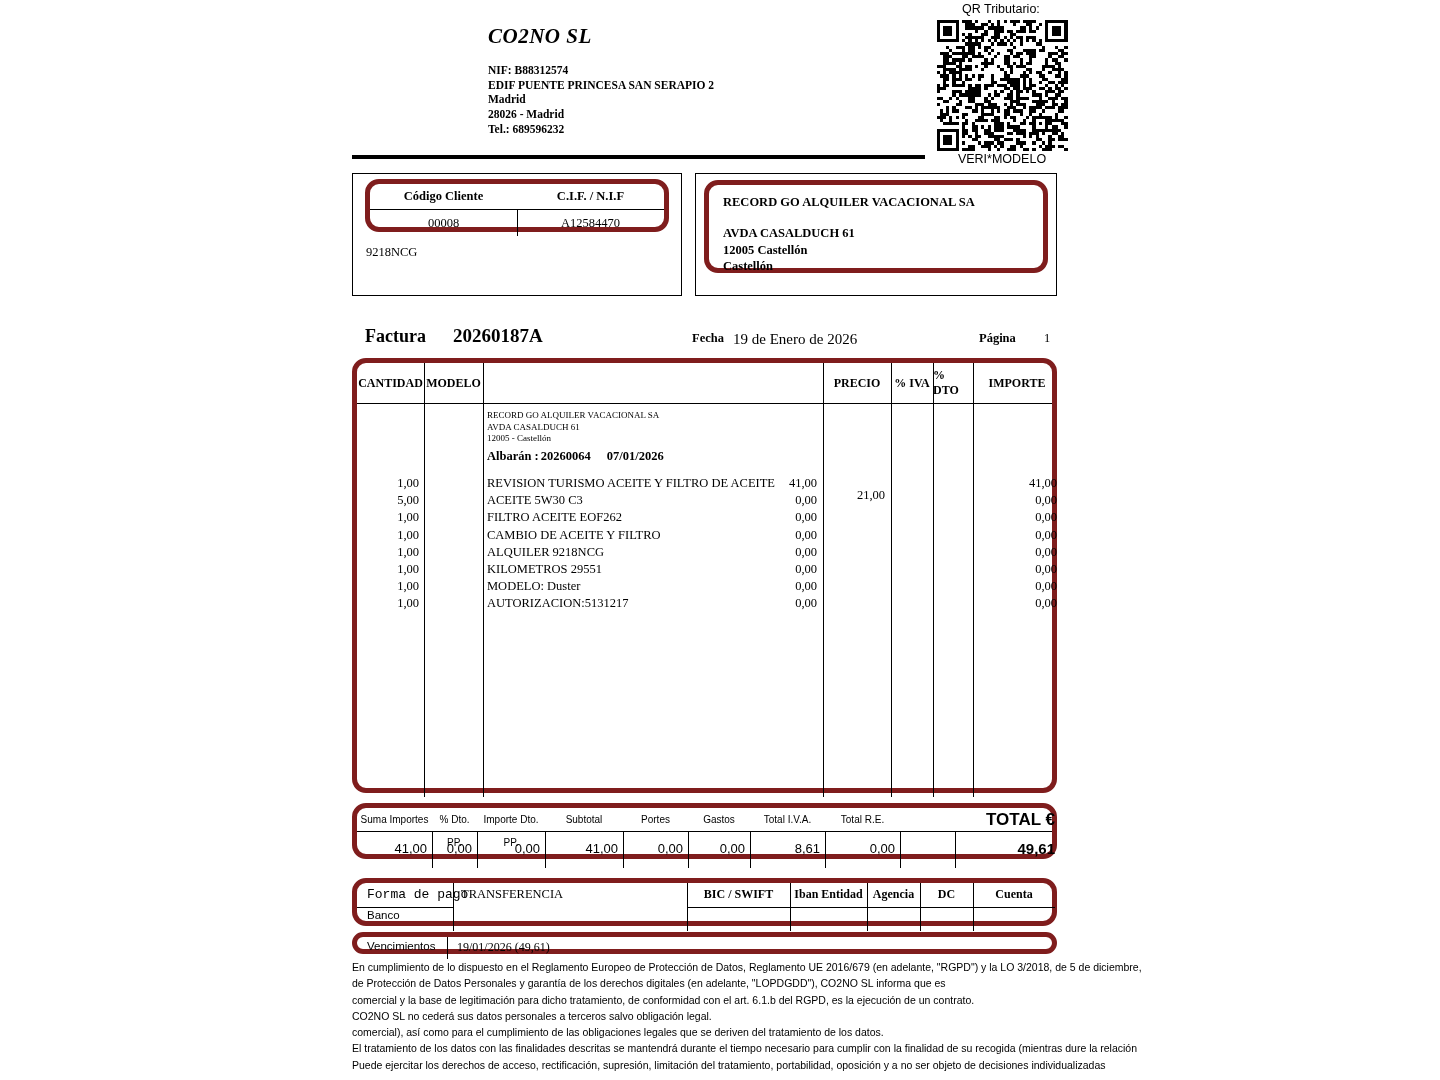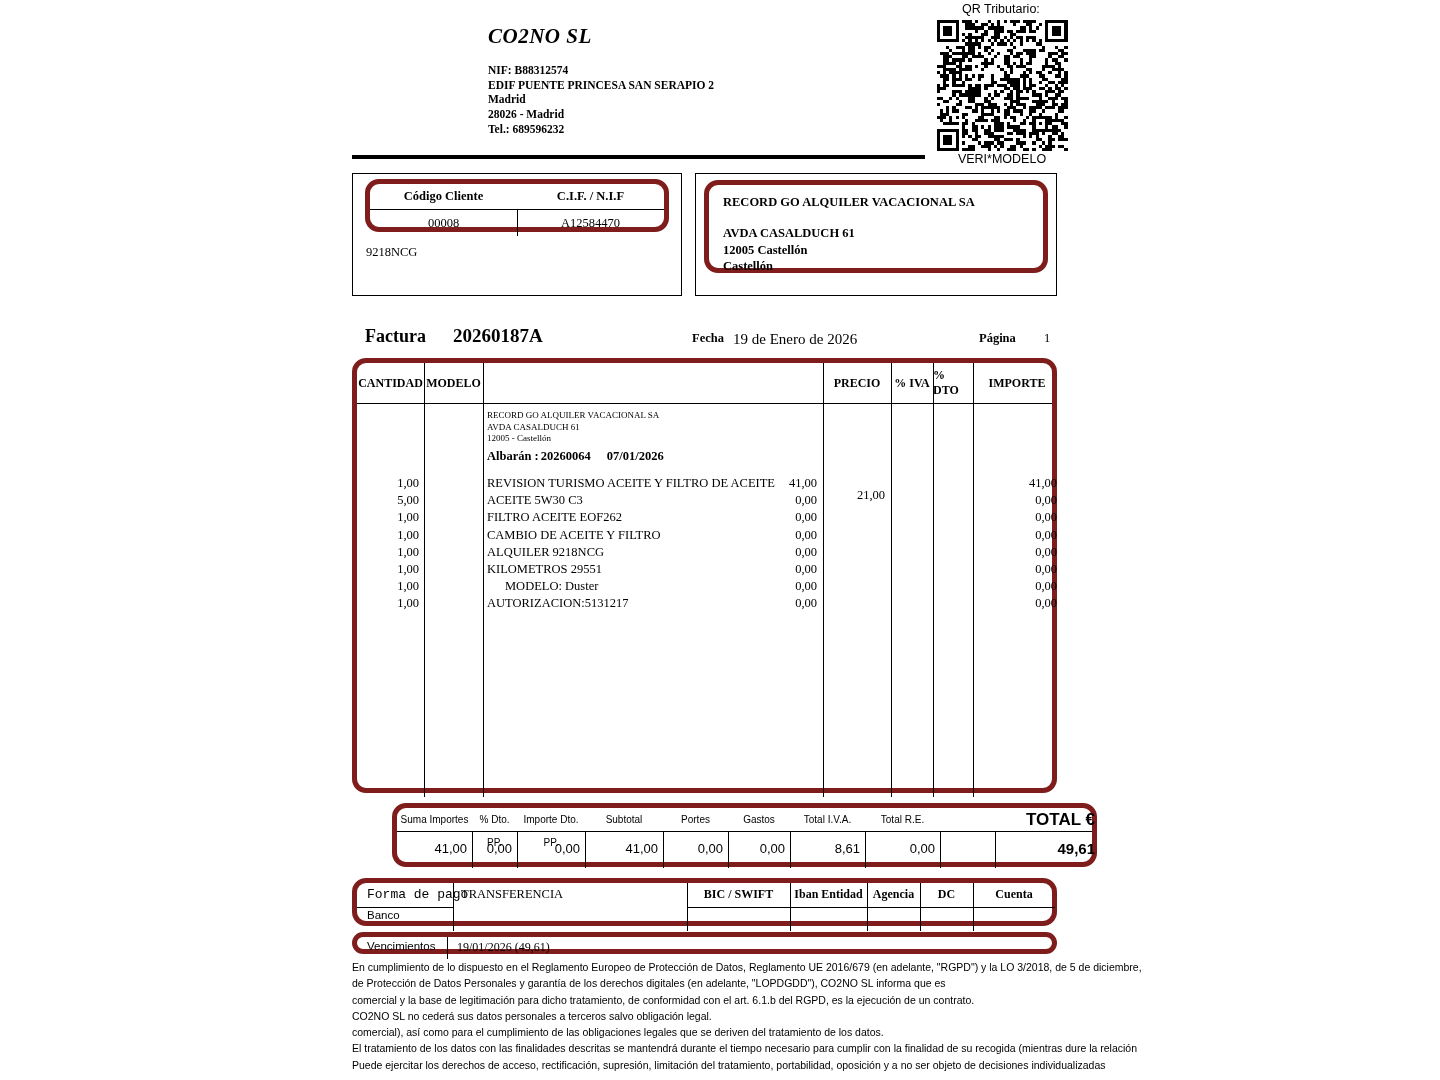--- a/index.html
+++ b/index.html
@@ -83,21 +83,21 @@
   .items .albaran { position:absolute; left:130px; top:45px; font-size:12.5px; font-weight:bold; }
   .items .albaran .num { margin-left:2px; }
   .items .albaran .dt { margin-left:16px; }
   .row-qty   { position:absolute; width:60px; text-align:right; font-size:12.5px; }
   .row-desc  { position:absolute; left:130px; font-size:12.5px; white-space:nowrap; }
   .row-price { position:absolute; width:57px; text-align:right; font-size:12.5px; }
   .row-iva   { position:absolute; width:36px; text-align:right; font-size:12.5px; }
   .row-imp   { position:absolute; width:80px; text-align:right; font-size:12.5px; }
 
   
-  .totals { left:352px; top:803px; width:705px; height:64px;margin-left:40px; }
+  .totals { left:352px; top:803px; width:705px; height:56px; }
   .totals .hd { position:relative; height:23px; }
   .totals .hd .c {
     position:absolute; top:0; height:23px; line-height:23px;
     font-size:10px; font-family:"Liberation Sans", sans-serif;
     text-align:center;
   }
   .totals .hd .total-eur {
     position:absolute; top:0; height:23px; line-height:23px;
     font-size:17px; font-weight:bold; text-align:right;
     font-family:"Liberation Sans", sans-serif;
@@ -1055,21 +1055,21 @@
           <div class="row-desc" style="top: 140.8px; left: 130px;">ALQUILER 9218NCG</div>
           <div class="row-price" style="top: 140.8px; left: 403px;">0,00</div>
           <div class="row-iva" style="top: 140.8px; left: 492px;"></div>
           <div class="row-imp" style="top: 140.8px; left: 620px;">0,00</div>
           <div class="row-qty" style="top: 158px; left: 2px;">1,00</div>
           <div class="row-desc" style="top: 158px; left: 130px;">KILOMETROS 29551</div>
           <div class="row-price" style="top: 158px; left: 403px;">0,00</div>
           <div class="row-iva" style="top: 158px; left: 492px;"></div>
           <div class="row-imp" style="top: 158px; left: 620px;">0,00</div>
           <div class="row-qty" style="top: 175.2px; left: 2px;">1,00</div>
-          <div class="row-desc" style="top: 175.2px; left: 148px;">MODELO: Duster</div>
+          <div class="row-desc" style="top: 175.2px; left: 130px;">MODELO: Duster</div>
           <div class="row-price" style="top: 175.2px; left: 403px;">0,00</div>
           <div class="row-iva" style="top: 175.2px; left: 492px;"></div>
           <div class="row-imp" style="top: 175.2px; left: 620px;">0,00</div>
           <div class="row-qty" style="top: 192.4px; left: 2px;">1,00</div>
           <div class="row-desc" style="top: 192.4px; left: 130px;">AUTORIZACION:5131217</div>
           <div class="row-price" style="top: 192.4px; left: 403px;">0,00</div>
           <div class="row-iva" style="top: 192.4px; left: 492px;"></div>
           <div class="row-imp" style="top: 192.4px; left: 620px;">0,00</div>
         </div>
       <div class="vline" style="left:67px;top:0;height:393px;"></div>

